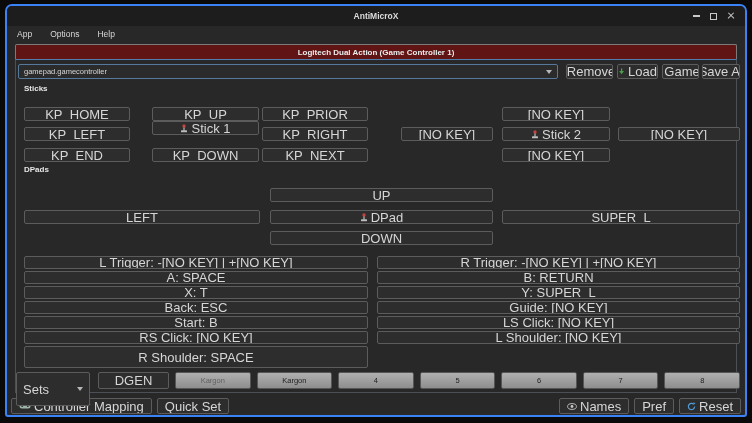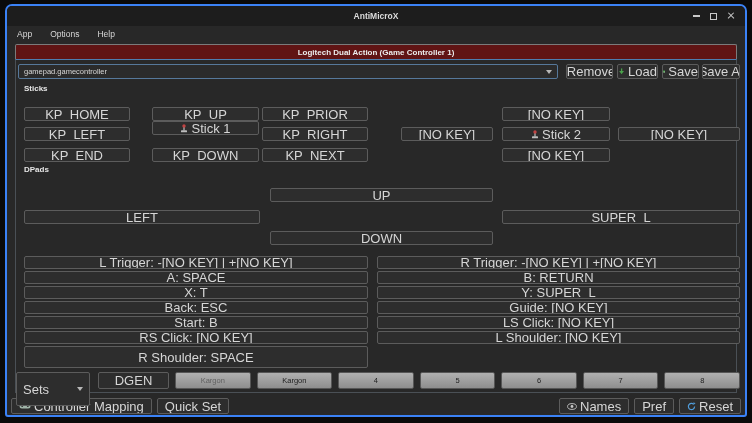--- a/index.html
+++ b/index.html
@@ -98,21 +98,21 @@
             <path d="M1.4 3.8h6.2L4.5 8z" fill="#4aa04a"></path>
           </svg>
         <span>Load</span>
       </div>
       <div class="btn abs" style="left:646px;top:4px;width:37px;height:15px">
         <svg width="9" height="9" viewBox="0 0 9 9">
             <rect x="0.5" y="0.5" width="8" height="8" rx="1" fill="#4aa04a"></rect>
             <rect x="2.3" y="1" width="4.4" height="2.6" fill="#215c21"></rect>
             <rect x="2.3" y="4.8" width="4.4" height="3.2" fill="#dff0df"></rect>
           </svg>
-        <span>Save</span>
+        <span>Game</span>
       </div>
       <div class="btn abs" style="left:686px;top:4px;width:38px;height:15px">
         <svg width="9" height="9" viewBox="0 0 9 9">
             <rect x="0.5" y="0.5" width="8" height="8" rx="1" fill="#4aa04a"></rect>
             <rect x="2.3" y="1" width="4.4" height="2.6" fill="#215c21"></rect>
             <rect x="2.3" y="4.8" width="4.4" height="3.2" fill="#dff0df"></rect>
           </svg>
         <span>Save As</span>
       </div>
 
@@ -146,20 +146,28 @@
 
       <div class="btn abs" style="left:8px;top:88px;width:106px;height:14px">KP_END</div>
       <div class="btn abs" style="left:136px;top:88px;width:107px;height:14px">KP_DOWN</div>
       <div class="btn abs" style="left:246px;top:88px;width:106px;height:14px">KP_NEXT</div>
       <div class="btn abs" style="left:486px;top:88px;width:108px;height:14px">[NO KEY]</div>
 
       <span class="section-label abs" style="left:8px;top:105px">DPads</span>
 
       <div class="btn abs" style="left:254px;top:128px;width:223px;height:14px">UP</div>
       <div class="btn abs" style="left:8px;top:150px;width:236px;height:14px">LEFT</div>
+      <div class="btn abs" style="left:254px;top:150px;width:223px;height:14px">
+        <svg width="8" height="9" viewBox="0 0 8 9">
+            <rect x="3.4" y="2.5" width="1.2" height="4" fill="#bdbdbd"></rect>
+            <circle cx="4" cy="2" r="1.7" fill="#c14444"></circle>
+            <rect x="1" y="6.3" width="6" height="2" rx="0.6" fill="#bdbdbd"></rect>
+          </svg>
+        <span>DPad</span>
+      </div>
       <div class="btn abs" style="left:486px;top:150px;width:238px;height:14px">SUPER_L</div>
       <div class="btn abs" style="left:254px;top:171px;width:223px;height:14px">DOWN</div>
 
       <div class="btn abs" style="left:8px;top:196px;width:344px;height:13px">L Trigger: -[NO KEY] | +[NO KEY]</div>
       <div class="btn abs" style="left:8px;top:211px;width:344px;height:13px">A: SPACE</div>
       <div class="btn abs" style="left:8px;top:226px;width:344px;height:13px">X: T</div>
       <div class="btn abs" style="left:8px;top:241px;width:344px;height:13px">Back: ESC</div>
       <div class="btn abs" style="left:8px;top:256px;width:344px;height:13px">Start: B</div>
       <div class="btn abs" style="left:8px;top:271px;width:344px;height:13px">RS Click: [NO KEY]</div>
       <div class="btn abs" style="left:8px;top:286px;width:344px;height:22px">R Shoulder: SPACE</div>

